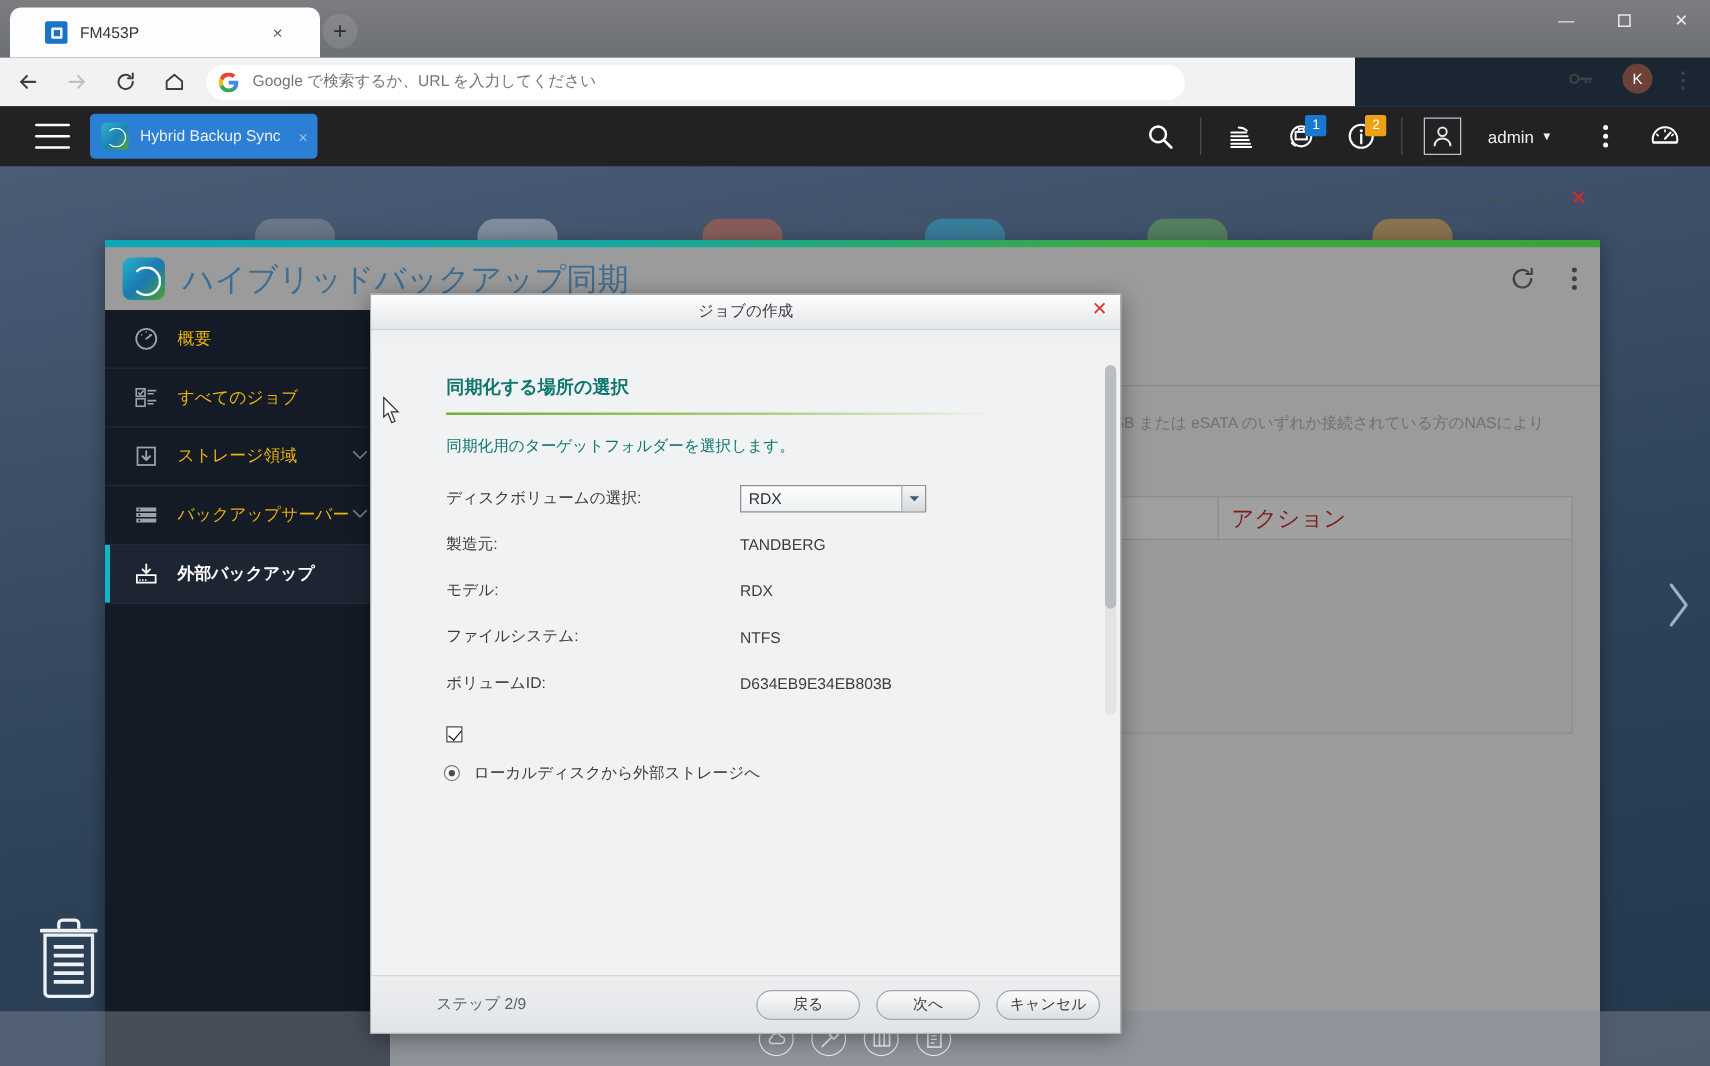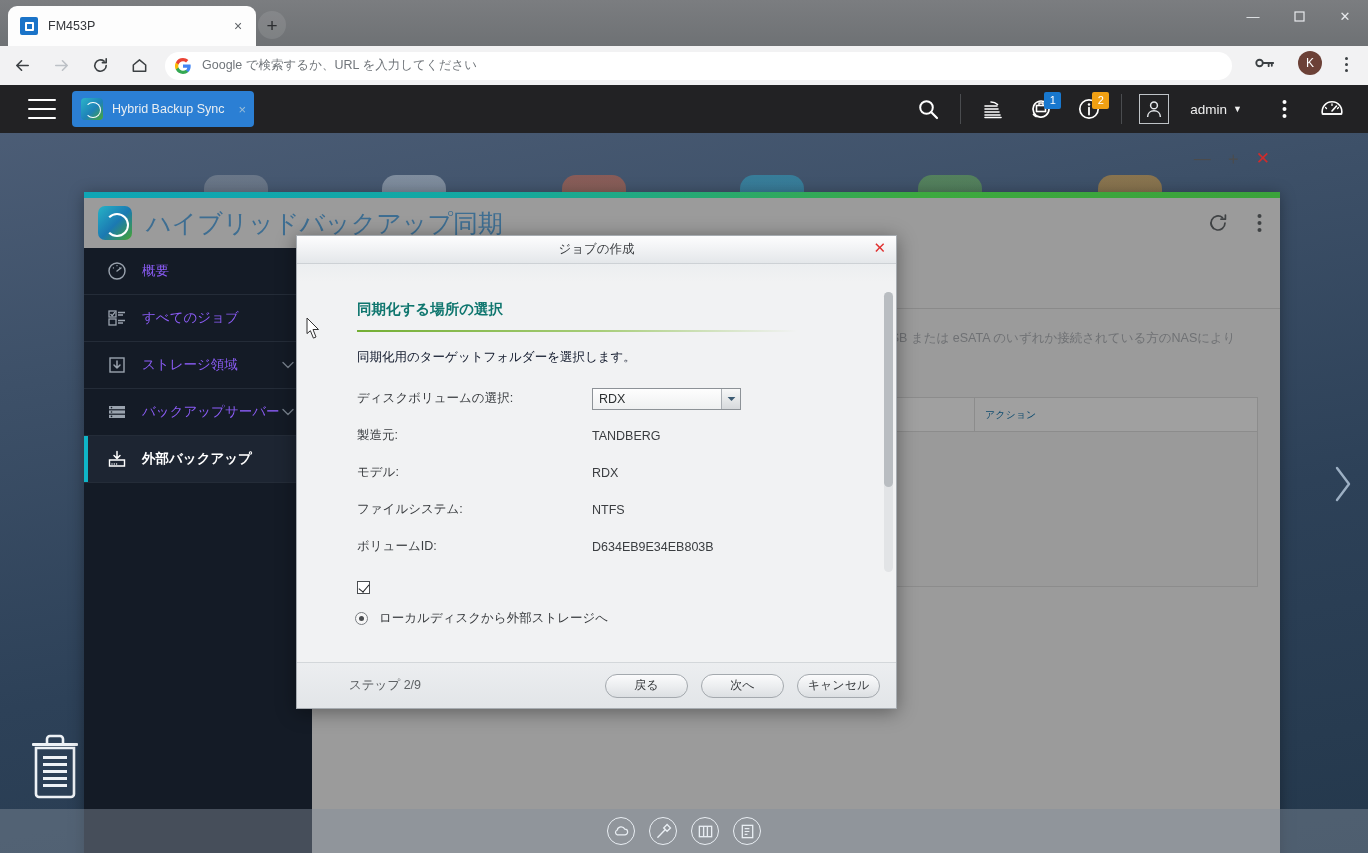--- a/index.html
+++ b/index.html
@@ -13,21 +13,21 @@
   
   .browser { position: absolute; inset: 0; }
   .chrome-tabstrip {
     position: absolute; top: 0; left: 0; width: 1368px; height: 46px;
     background: linear-gradient(to bottom, #7b7d80 0%, #6e7174 100%);
   }
   .chrome-tab {
     position: absolute; left: 8px; top: 6px; width: 248px; height: 40px;
     background: #fdfdfd;
     border-radius: 9px 9px 0 0;
-    display: flex; align-items: center; padding: 0 8px;
+    display: flex; align-items: center; padding: 0 24px;
   }
   .tab-favicon {
     width: 18px; height: 18px; background: #1a73c8;
     border-radius: 2px; margin-right: 10px; margin-left: 4px;
     display: flex; align-items: center; justify-content: center;
     flex: none;
   }
   .tab-favicon i {
     display: block; width: 9px; height: 9px;
     border: 2px solid #fff; border-radius: 1px;
@@ -50,21 +50,21 @@
   .win-ctrl {
     position: absolute; top: 0; height: 32px; width: 46px;
     display: flex; align-items: center; justify-content: center;
     color: #e8eaed; font-size: 13px; line-height: 1;
   }
   .wc-min { right: 92px; }
   .wc-max { right: 46px; }
   .wc-close { right: 0; }
 
   .chrome-toolbar {
-    position: absolute; top: 46px; left: 0; width: 1368px; height: 39px;
+    position: absolute; top: 46px; left: 0; width: 1084px; height: 39px;
     background: #f2f2f3;
     display: flex; align-items: center;
   }
   .nav-btn {
     width: 34px; height: 34px; margin-left: 5px;
     display: flex; align-items: center; justify-content: center;
     color: #5f6368; font-size: 18px; line-height: 1;
   }
   .nav-btn.disabled { color: #bdc1c6; }
   .omnibox {
@@ -229,21 +229,21 @@
     position: absolute; right: 18px; top: 14px;
     display: flex; align-items: center; gap: 28px;
   }
   .app-tbicon { color: #3f4244; display: flex; align-items: center; }
 
   .app-body { display: flex; height: 629px; }
   .app-sidebar { width: 228px; background: #141b26; flex: none; }
   .side-item {
     height: 47px; display: flex; align-items: center;
     padding-left: 22px; border-bottom: 1px solid #242c38;
-    position: relative; color: #8b5cf6; font-size: 13.5px;
+    position: relative; color: #eab308; font-size: 13.5px;
   }
   .side-item .si-icon {
     width: 22px; height: 22px; flex: none; margin-right: 14px;
     display: flex; align-items: center; justify-content: center;
   }
   .side-item.active {
     background: #1d2532; color: #fff; font-weight: bold;
   }
   .side-item.active:before {
     content: ""; position: absolute; left: 0; top: 0; bottom: 0;
@@ -260,38 +260,38 @@
   }
   .main-table {
     margin-top: 24px; border: 1px solid #8c8c8c;
     height: 190px; position: relative; background: #9a9a9a;
   }
   .mt-head {
     height: 34px; border-bottom: 1px solid #8c8c8c;
     display: flex; align-items: center; background: #a0a0a0;
   }
   .mt-col {
-    font-size: 10px; color: #0c4a6e;
+    font-size: 18px; color: #7f1d1d;
     border-right: 1px solid #8c8c8c; height: 100%;
     display: flex; align-items: center; padding-left: 10px;
   }
   .mt-addbtn {
     position: absolute; left: 8px; top: 42px;
     width: 18px; height: 18px; border: 1px solid #6f7275;
     background: #a3a3a3; color: #4f5255; font-size: 13px; line-height: 1;
     display: flex; align-items: center; justify-content: center;
   }
   .mt-sidebar-col {
     position: absolute; left: 0; top: 0; bottom: 0; width: 32px;
     border-right: 1px solid #8c8c8c;
   }
 
   
   .modal-wrap {
-    position: absolute; left: 296px; top: 150px; width: 601px; height: 474px;
+    position: absolute; left: 296px; top: 150px; width: 601px; height: 592px;
     z-index: 60; box-shadow: 0 3px 18px rgba(0,0,0,0.4);
     border: 1px solid #a7acb1; background: #f1f2f3;
     display: flex; flex-direction: column;
   }
   .modal-title {
     height: 28px; background: linear-gradient(to bottom, #fdfdfe 0%, #e4e7ea 100%);
     border-bottom: 1px solid #cdd1d5;
     display: flex; align-items: center; justify-content: center;
     position: relative;
   }
@@ -304,21 +304,21 @@
   .modal-content { flex: 1; position: relative; padding: 18px 0 0 0; overflow: hidden; }
   .modal-head-green {
     font-size: 14.5px; color: #0f766e; font-weight: bold;
     margin-left: 60px;
   }
   .modal-head-rule {
     height: 2px; margin: 11px 0 0 60px; width: 440px;
     background: linear-gradient(to right, #73ae33 0%, #a7cd78 55%, #f1f2f3 100%);
   }
   .modal-lead {
-    margin: 17px 0 0 60px; font-size: 12.5px; color: #0f172a;
+    margin: 17px 0 0 60px; font-size: 12.5px; color: #0f766e;
   }
   .form-grid { margin: 14px 0 0 60px; }
   .form-row {
     display: flex; align-items: center; min-height: 37px;
   }
   .form-label { width: 235px; font-size: 12.5px; color: #3a3d40; flex: none; }
   .form-value { font-size: 12.5px; color: #3a3d40; }
   .select-box {
     width: 149px; height: 22px; border: 1px solid #8d9297;
     background: linear-gradient(to bottom,#fefefe,#eff0f1);

